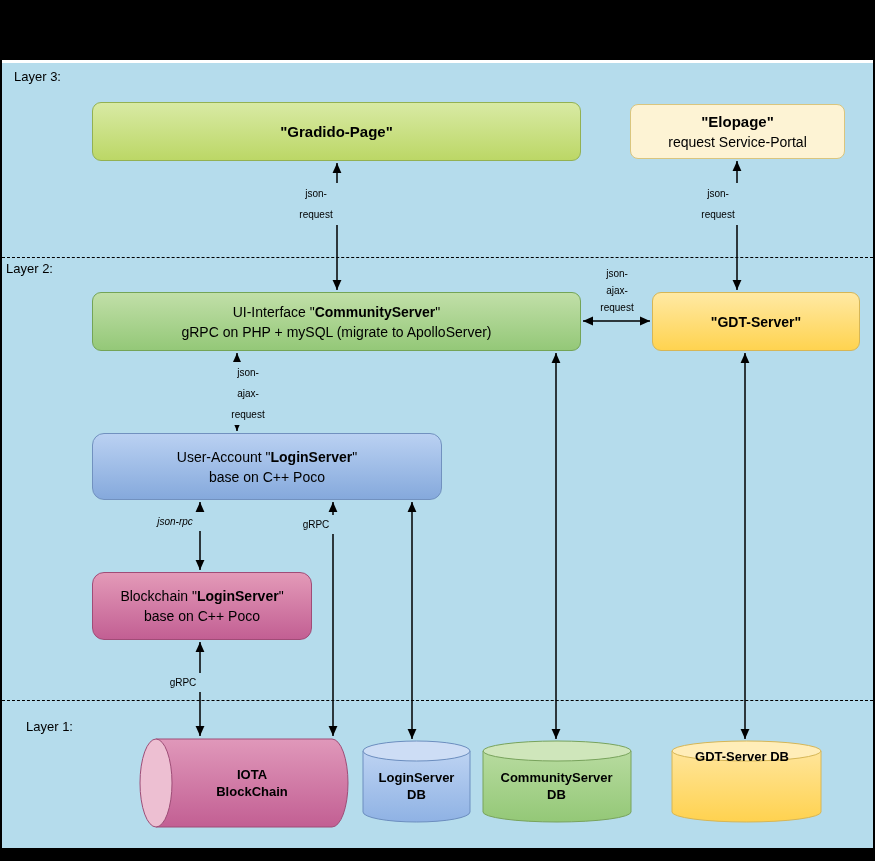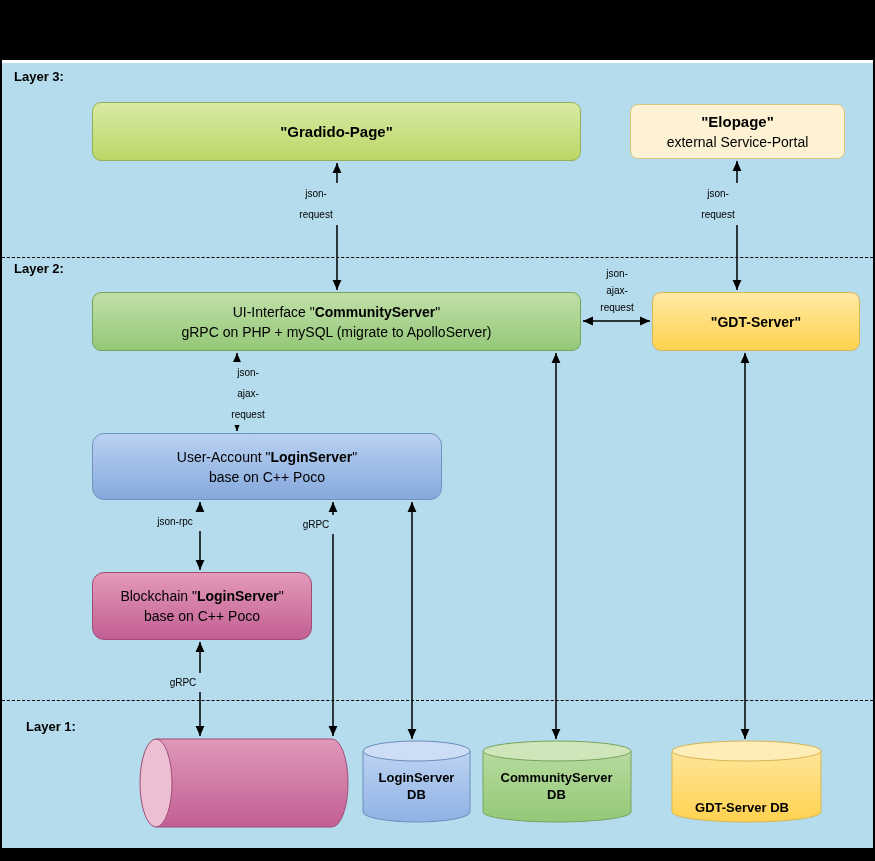--- a/index.html
+++ b/index.html
@@ -9,23 +9,23 @@
     font-family:"Liberation Sans", sans-serif; overflow:hidden; color:#000;
   }
   .diagram {
     position:absolute; left:2px; top:60px; width:871px; height:788px;
     background:#b5dcec; border-top:3px solid #ffffff;
   }
   svg.edges { position:absolute; left:0; top:0; width:871px; height:785px; }
   .sep { position:absolute; left:0; width:100%; height:0; border-top:1px dashed #000; }
   #sep-3-2 { top:194px; }
   #sep-2-1 { top:637px; }
-  .layer-label { position:absolute; font-weight:bold; font-size:13px; }
+  .layer-label { position:absolute; font-weight:normal; font-size:13px; }
   #layer3-label { left:12px; top:6px; }
-  #layer2-label { left:12px; top:198px; }
+  #layer2-label { left:4px; top:198px; }
   #layer1-label { left:12px; top:656px;padding-left:12px; }
 
   .box {
     position:absolute; display:flex; flex-direction:column; justify-content:center;
     text-align:center; line-height:20px; font-size:14px;
   }
   .bline b { font-weight:bold; }
   .bold { font-weight:bold; }
 
   #box-gradido   { left:90px;  top:39px;  width:489px; height:59px; border-radius:9px;
@@ -43,31 +43,31 @@
   #box-node      { left:90px;  top:509px; width:220px; height:68px; border-radius:12px;
                    background:linear-gradient(#e39ab8,#c25f93); border:1px solid #a04c77; }
 
   .cyl-label {
     position:absolute; display:flex; flex-direction:column; justify-content:center;
     text-align:center; font-weight:bold; font-size:13px; line-height:17px;
   }
   #lbl-iota        { left:154px; top:675px; width:192px; height:90px; }
   #lbl-logindb     { left:360px; top:678px; width:109px; height:81px; padding-top:8px; }
   #lbl-communitydb { left:480px; top:678px; width:149px; height:81px; padding-top:8px; }
-  #lbl-gdtdb       { left:669px; top:704px; width:142px; height:81px; }
+  #lbl-gdtdb       { left:669px; top:653px; width:142px; height:81px; }
 
   .edge-label {
     position:absolute; font-size:10px; text-align:center; width:64px;
     background:#b5dcec; line-height:19px;
   }
   #elbl-gradido-cs { left:282px; top:120px; line-height:21px; }
   #elbl-elopage-gdt{ left:684px; top:120px; line-height:21px; }
   #elbl-cs-gdt     { left:583px; top:202px; line-height:17px; }
   #elbl-cs-login   { left:214px; top:299px; line-height:21px; }
-  #elbl-json-rpc   { left:141px; top:449px; }
+  #elbl-json-rpc   { left:141px; top:449px;font-style:italic; }
   #elbl-grpc-login { left:282px; top:452px; }
   #elbl-grpc-node  { left:149px; top:610px; }
 </style>
 </head>
 <body>
 
 <div class="canvas">
   <div class="diagram">
 
     <svg class="edges" viewBox="0 0 871 785">
@@ -127,21 +127,21 @@
     <div class="layer-label" id="layer3-label">Layer 3:</div>
     <div class="layer-label" id="layer2-label">Layer 2:</div>
     <div class="layer-label" id="layer1-label">Layer 1:</div>
 
     <div class="box" id="box-gradido">
       <div class="bline">"Gradido-Page"</div>
     </div>
 
     <div class="box" id="box-elopage">
       <div class="bline bold">"Elopage"</div>
-      <div class="bline">external Service-Portal</div>
+      <div class="bline">request Service-Portal</div>
     </div>
 
     <div class="box" id="box-cs">
       <div class="bline"><span>UI-Interface "</span><b>CommunityServer</b><span>"</span></div>
       <div class="bline">gRPC on PHP + mySQL (migrate to ApolloServer)</div>
     </div>
 
     <div class="box" id="box-gdt">
       <div class="bline bold">"GDT-Server"</div>
     </div>
@@ -149,20 +149,24 @@
     <div class="box" id="box-login">
       <div class="bline"><span>User-Account "</span><b>LoginServer</b><span>"</span></div>
       <div class="bline">base on C++ Poco</div>
     </div>
 
     <div class="box" id="box-node">
       <div class="bline"><span>Blockchain "</span><b>LoginServer</b><span>"</span></div>
       <div class="bline">base on C++ Poco</div>
     </div>
 
+    <div class="cyl-label" id="lbl-iota">
+      <div>IOTA</div>
+      <div>BlockChain</div>
+    </div>
     <div class="cyl-label" id="lbl-logindb">
       <div>LoginServer</div>
       <div>DB</div>
     </div>
     <div class="cyl-label" id="lbl-communitydb">
       <div>CommunityServer</div>
       <div>DB</div>
     </div>
     <div class="cyl-label" id="lbl-gdtdb">
       <div>GDT-Server DB</div>

